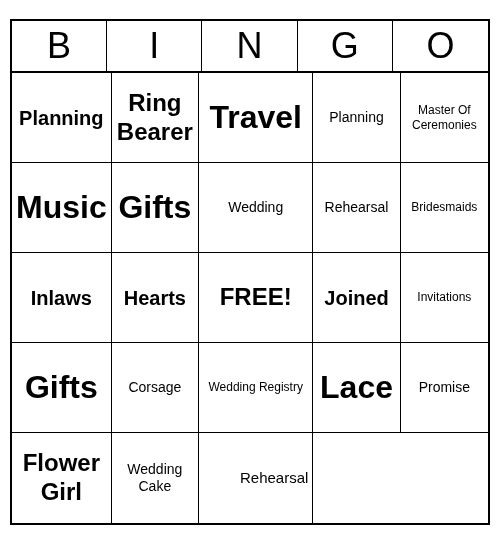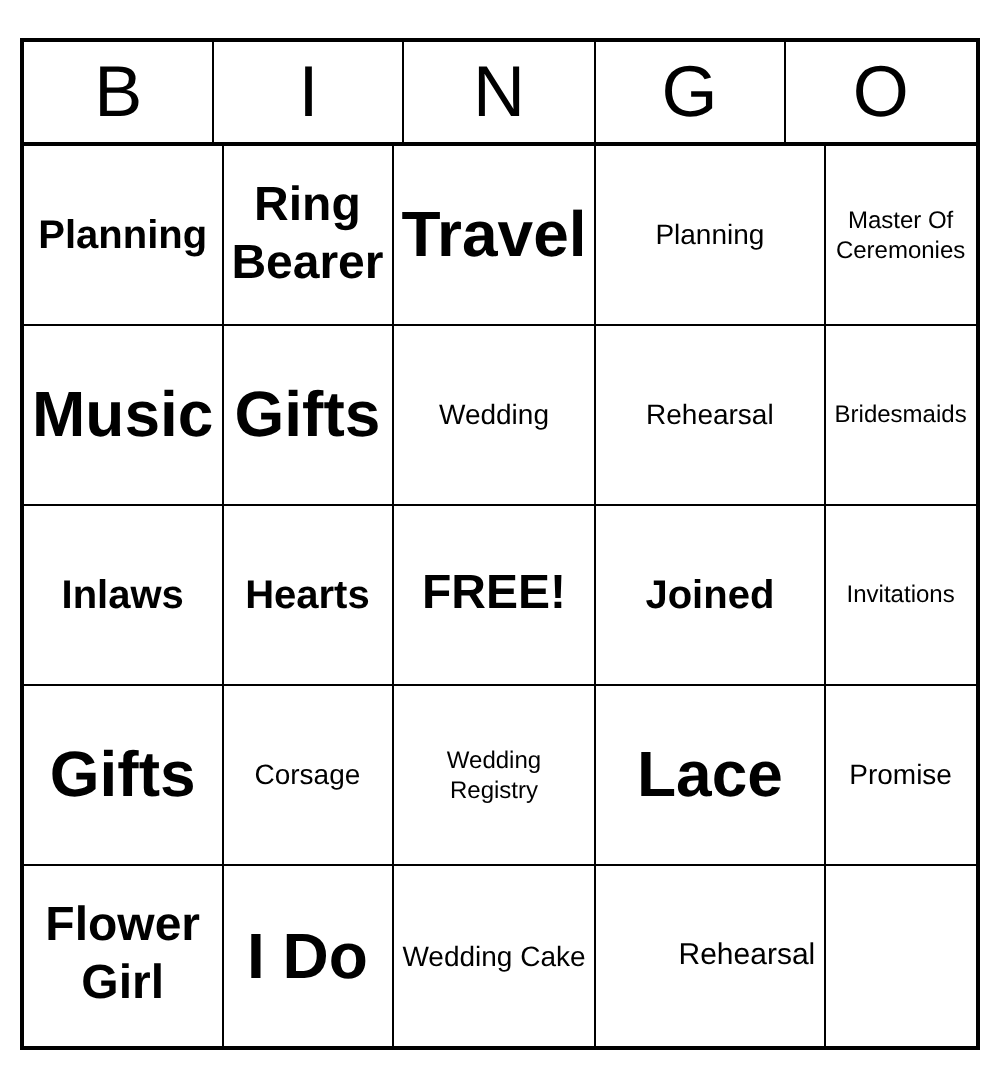--- a/index.html
+++ b/index.html
@@ -125,22 +125,19 @@
       <div class="bingo-cell">
         <span style="font-size: 32px; font-weight: bold; line-height: 1.2; text-align: center;">Lace</span>
       </div>
       <div class="bingo-cell">
         <span style="font-size: 14px; line-height: 1.2; text-align: center;">Promise</span>
       </div>
       <div class="bingo-cell">
         <span style="font-size: 24px; font-weight: bold; line-height: 1.2; text-align: center;">Flower Girl</span>
       </div>
       <div class="bingo-cell">
-        <span style="font-size: 32px; font-weight: bold; line-height: 1.2; text-align: center;">I Do</span>
-      </div>
-      <div class="bingo-cell">
         <span style="font-size: 14px; line-height: 1.2; text-align: center;">Wedding Cake</span>
       </div>
       <div class="bingo-cell">
         <span style="font-size: 15px; line-height: 1.2; text-align: left; margin-left: 37px;">Rehearsal</span>
       </div>
     </div>
 </div>
 
 </body></html>

